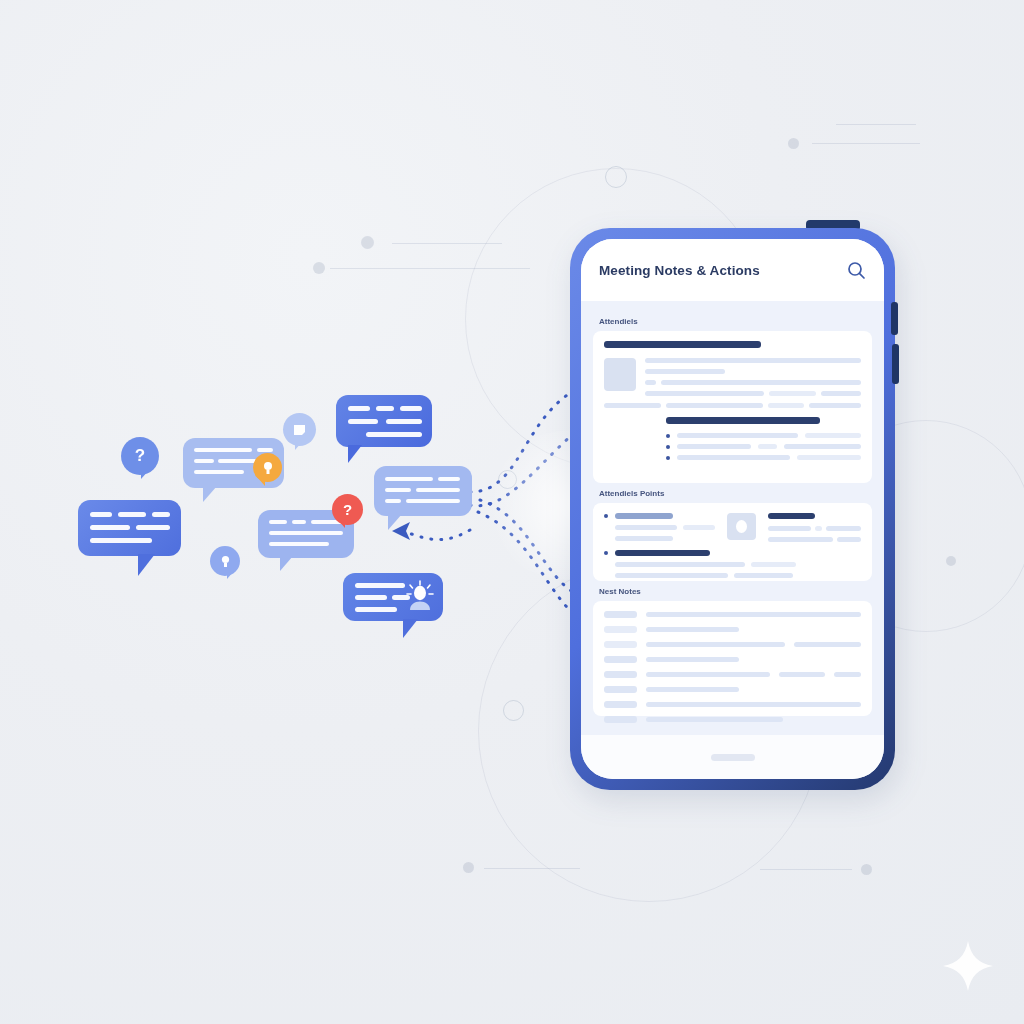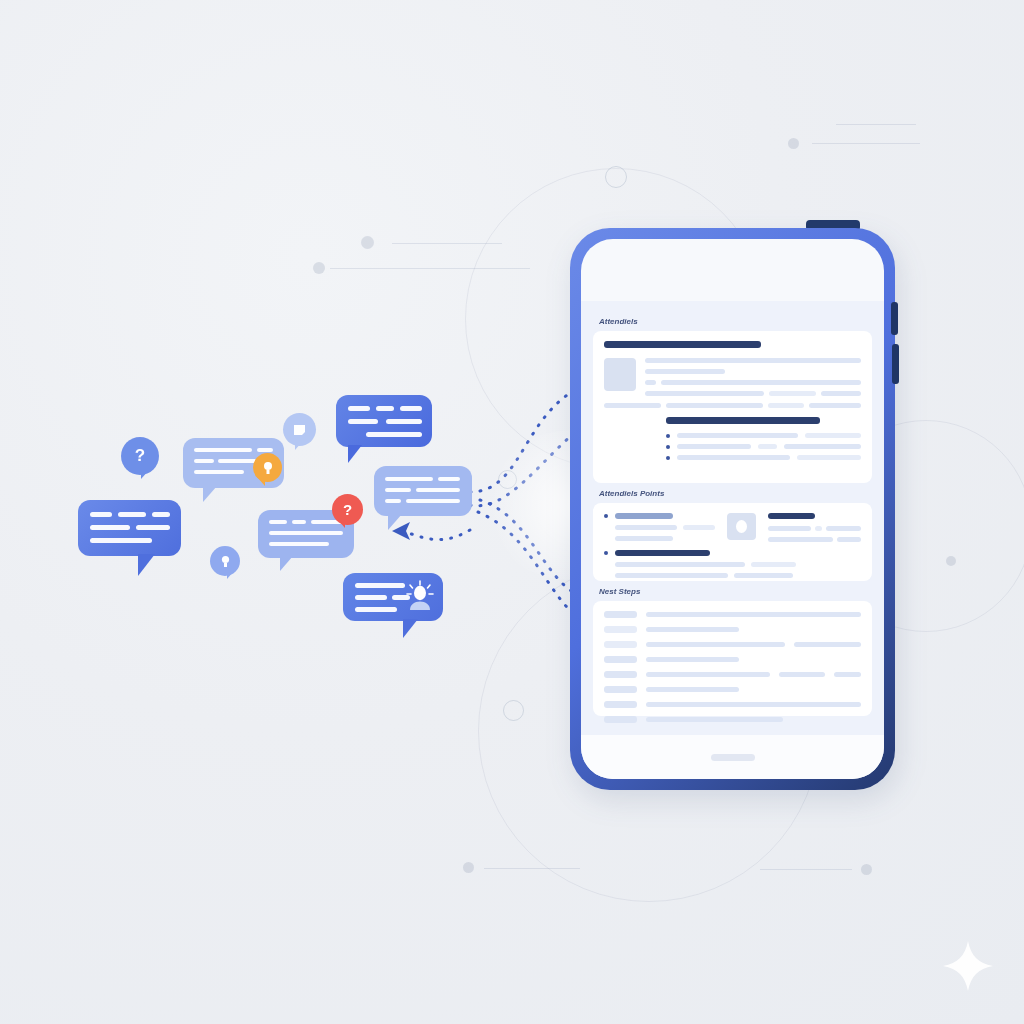--- a/index.html
+++ b/index.html
@@ -39,21 +39,21 @@
     border-radius:32px;background:#f7f9fc;overflow:hidden;}
   .side-btn{position:absolute;background:#1f3566;border-radius:3px;}
   .top-btn{position:absolute;background:#223a6b;border-radius:4px;}
 
   .app-header{position:absolute;left:0;top:0;right:0;height:62px;background:#ffffff;
     display:flex;align-items:center;justify-content:space-between;padding:0 18px;
     box-sizing:border-box;}
   .app-title{font-size:13.5px;font-weight:700;color:#2b3b63;letter-spacing:.1px;}
   .app-body{position:absolute;left:0;top:62px;right:0;bottom:44px;
     background:#eef2fb;padding:10px 12px;box-sizing:border-box;overflow:hidden;}
-  .section-label{font-size:8px;font-weight:700;color:#46557f;margin:6px 0 5px 6px;font-style:italic;}
+  .section-label{font-size:8px;font-weight:700;color:#46557f;margin:6px 0 5px 6px;}
   .card{background:#fff;border-radius:8px;padding:10px 11px;box-sizing:border-box;}
 
   .sk{background:#dde5f5;border-radius:3px;height:5px;}
   .sk.dark{background:#2c3f6e;height:7px;border-radius:3px;}
   .sk.mid{background:#8fa4cf;height:6px;border-radius:3px;}
   .sk.lite{background:#e6ecf8;}
   .avatarbox{background:#d9e1f1;border-radius:4px;}
   .bullet{width:4px;height:4px;border-radius:50%;background:#3c55a0;flex:none;}
 
   .home-bar{position:absolute;left:0;bottom:0;right:0;height:44px;background:#fbfcfe;
@@ -211,20 +211,29 @@
 
   <div class="phone">
     <div class="phone-shadow"></div>
     <div class="top-btn" style="left:236px;top:-8px;width:54px;height:11px;"></div>
     <div class="phone-body"></div>
     <div class="side-btn" style="left:321px;top:74px;width:7px;height:33px;"></div>
     <div class="side-btn" style="left:322px;top:116px;width:7px;height:40px;"></div>
 
     <div class="phone-inner">
 
+      <div class="app-header">
+        <span class="app-title">Meeting Notes &amp; Actions</span>
+        <span style="display:flex;">
+          <svg width="19" height="19" viewBox="0 0 19 19">
+            <circle cx="8" cy="8" r="6" fill="none" stroke="#3d5aa8" stroke-width="1.7"></circle>
+            <line x1="12.4" y1="12.4" x2="17" y2="17" stroke="#3d5aa8" stroke-width="1.7" stroke-linecap="round"></line>
+          </svg>
+        </span>
+      </div>
 
       <div class="app-body">
 
         <div class="section-label">Attendiels</div>
         <div class="card" style="height:152px;">
           <div class="sk dark" style="width:61%;"></div>
           <div style="display:flex;gap:9px;margin-top:10px;">
             <div class="avatarbox" style="width:32px;height:33px;flex:none;"></div>
             <div style="flex:1;">
               <div class="sk" style="width:100%;"></div>
@@ -304,21 +313,21 @@
           <div style="display:flex;gap:6px;margin-top:6px;margin-left:11px;">
             <div class="sk" style="width:53%;"></div>
               <div class="sk lite" style="width:18%;"></div>
           </div>
           <div style="display:flex;gap:6px;margin-top:6px;margin-left:11px;">
             <div class="sk" style="width:46%;"></div>
               <div class="sk" style="width:24%;"></div>
           </div>
         </div>
 
-        <div class="section-label">Nest Steps</div>
+        <div class="section-label">Nest Notes</div>
         <div class="card" style="height:115px;">
           <div style="display:flex;gap:9px;align-items:center;">
             <div class="sk" style="width:13%;height:7px;"></div>
               <div class="sk" style="flex:1;"></div>
           </div>
           <div style="display:flex;gap:9px;align-items:center;margin-top:8px;">
             <div class="sk lite" style="width:13%;height:7px;"></div>
               <div class="sk" style="width:36%;"></div>
           </div>
           <div style="display:flex;gap:9px;align-items:center;margin-top:8px;">

